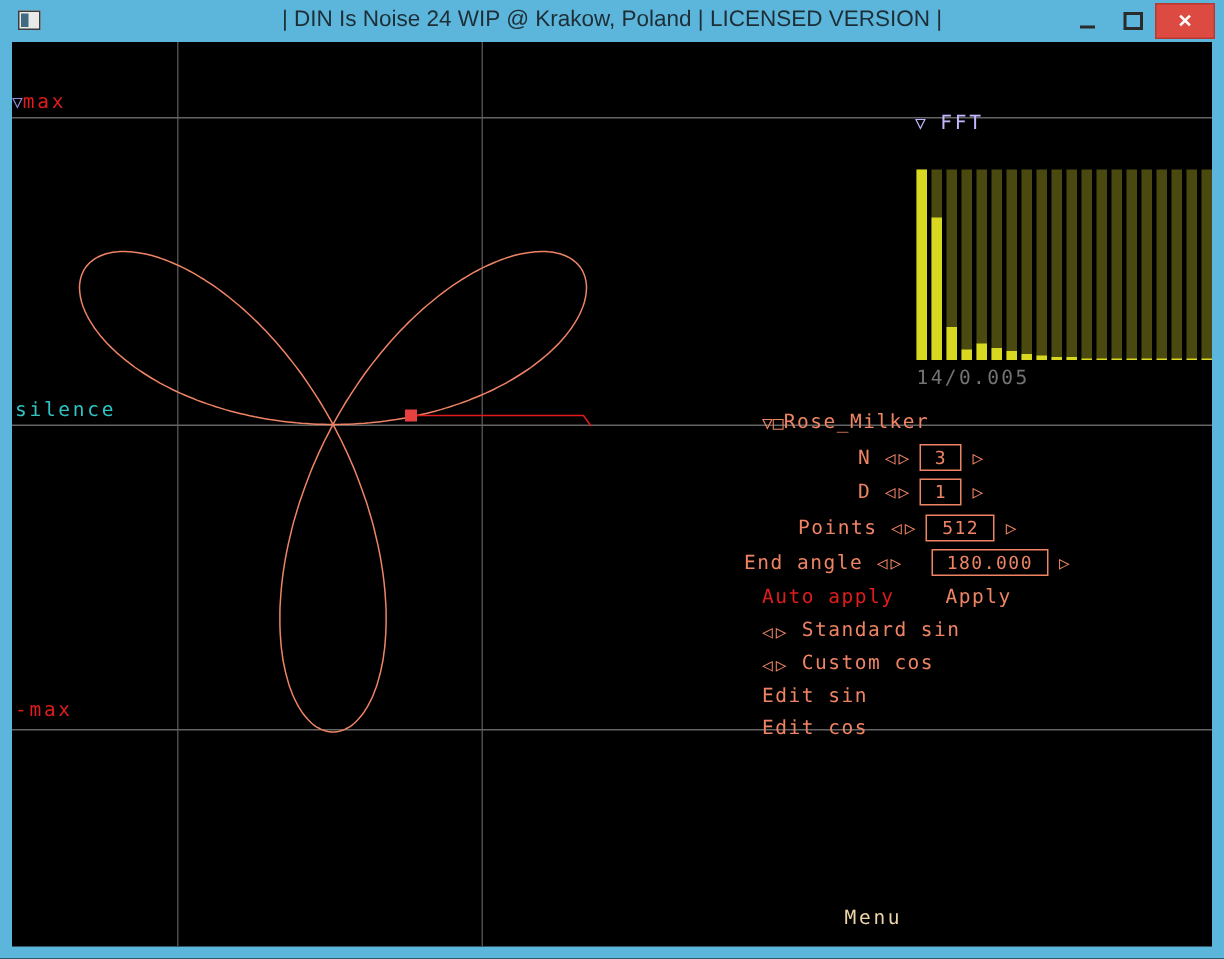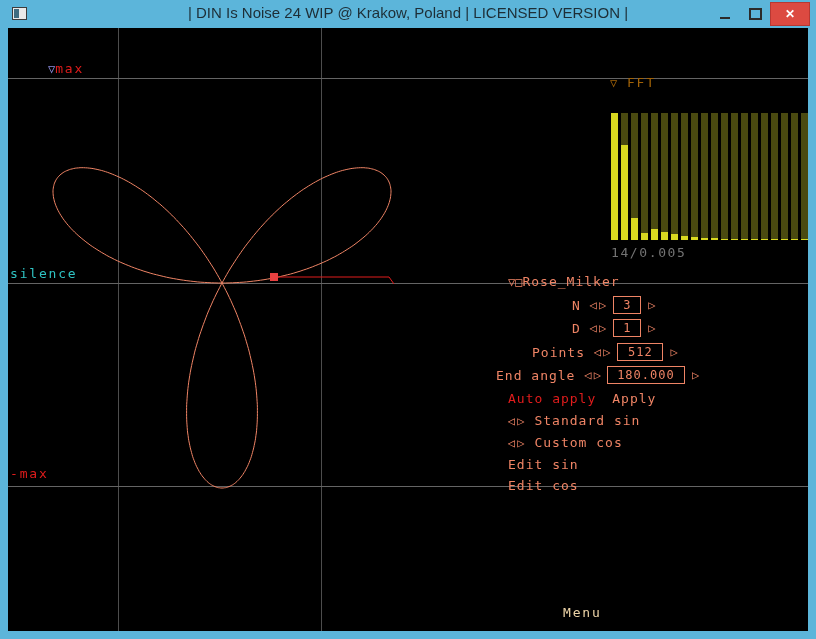--- a/index.html
+++ b/index.html
@@ -49,21 +49,21 @@
   .gridline.v{top:0;height:603px;width:1px;background:#4d4d4d;}
   #rose-svg{position:absolute;left:0;top:0;pointer-events:none;}
   .lbl{position:absolute;white-space:pre;font-size:13px;letter-spacing:1.8px;}
   .yellow{color:#e9e72e;}
   .red{color:#e01c1c;}
   .cyan{color:#2fc3c3;}
   .wheat{color:#eed5a8;}
   .tri{color:#8d8de0;font-size:12px;letter-spacing:0;}
   .tri-s{font-size:12px;letter-spacing:0;}
   
-  .fft-toggle{position:absolute;left:602px;top:47px;font-size:13px;letter-spacing:1.8px;color:#a16207;}
+  .fft-toggle{position:absolute;left:602px;top:47px;font-size:13px;letter-spacing:1.8px;color:#c4b5fd;}
   #fft-bars{
     position:absolute;left:603px;top:85px;width:197px;height:127px;
     display:flex;justify-content:space-between;align-items:flex-end;
   }
   .fft-col{position:relative;width:7px;height:127px;background:#4a4a10;}
   .fft-fg{position:absolute;left:0;right:0;bottom:0;background:#d8d820;}
   .fft-readout{position:absolute;left:603px;top:217px;font-size:13px;letter-spacing:1.6px;color:#737373;}
   
   .row{position:absolute;display:flex;align-items:center;font-size:13px;letter-spacing:1px;color:#ef8465;}
   .valbox{
@@ -101,21 +101,21 @@
   <div class="gridline h" style="top:255px;"></div>
   <div class="gridline h" style="top:458px;"></div>
 
   <svg id="rose-svg" width="800" height="603" viewBox="0 0 800 603">
     <polyline id="rose-path" fill="none" stroke="#ef8465" stroke-width="1" points="214.0,255.0 217.5,255.0 221.1,254.9 224.6,254.8 228.1,254.6 231.6,254.4 235.1,254.2 238.6,253.9 242.1,253.5 245.6,253.1 249.1,252.7 252.5,252.2 256.0,251.7 259.4,251.1 262.8,250.5 266.1,249.9 269.5,249.2 272.8,248.4 276.1,247.6 279.3,246.8 282.6,246.0 285.8,245.1 289.0,244.1 292.1,243.2 295.2,242.1 298.3,241.1 301.3,240.0 304.3,238.9 307.2,237.7 310.2,236.5 313.0,235.3 315.8,234.1 318.6,232.8 321.4,231.5 324.0,230.1 326.7,228.8 329.3,227.4 331.8,225.9 334.3,224.5 336.7,223.0 339.1,221.5 341.4,220.0 343.7,218.5 345.9,217.0 348.0,215.4 350.1,213.8 352.1,212.2 354.1,210.6 356.0,209.0 357.9,207.4 359.7,205.7 361.4,204.1 363.1,202.4 364.7,200.8 366.2,199.1 367.7,197.4 369.1,195.8 370.4,194.1 371.7,192.4 372.9,190.8 374.0,189.1 375.1,187.4 376.1,185.8 377.0,184.2 377.9,182.5 378.7,180.9 379.4,179.3 380.1,177.7 380.7,176.1 381.2,174.6 381.7,173.0 382.0,171.5 382.4,170.0 382.6,168.5 382.8,167.0 382.9,165.6 383.0,164.2 383.0,162.8 382.9,161.4 382.7,160.1 382.5,158.8 382.2,157.6 381.9,156.3 381.5,155.1 381.0,154.0 380.5,152.9 379.9,151.8 379.2,150.7 378.5,149.7 377.7,148.8 376.9,147.9 376.0,147.0 375.0,146.2 374.0,145.4 372.9,144.6 371.8,143.9 370.6,143.3 369.3,142.7 368.0,142.2 366.7,141.7 365.3,141.2 363.8,140.9 362.3,140.5 360.8,140.2 359.2,140.0 357.6,139.9 355.9,139.7 354.1,139.7 352.4,139.7 350.6,139.8 348.7,139.9 346.8,140.1 344.9,140.3 342.9,140.6 340.9,141.0 338.9,141.4 336.8,141.9 334.7,142.4 332.6,143.0 330.4,143.7 328.3,144.4 326.1,145.2 323.8,146.1 321.6,147.0 319.3,148.0 317.0,149.0 314.7,150.1 312.3,151.3 310.0,152.5 307.6,153.8 305.3,155.1 302.9,156.6 300.5,158.0 298.1,159.6 295.7,161.1 293.2,162.8 290.8,164.5 288.4,166.3 286.0,168.1 283.5,170.0 281.1,172.0 278.7,174.0 276.2,176.0 273.8,178.1 271.4,180.3 269.0,182.5 266.6,184.8 264.2,187.1 261.9,189.5 259.5,191.9 257.2,194.4 254.8,197.0 252.5,199.5 250.2,202.2 248.0,204.8 245.7,207.5 243.5,210.3 241.3,213.1 239.1,215.9 236.9,218.8 234.8,221.7 232.7,224.7 230.6,227.7 228.6,230.7 226.6,233.8 224.6,236.9 222.6,240.0 220.7,243.2 218.8,246.4 217.0,249.6 215.2,252.8 213.4,256.1 211.7,259.4 210.0,262.7 208.3,266.0 206.7,269.4 205.1,272.7 203.6,276.1 202.1,279.5 200.6,282.9 199.2,286.3 197.9,289.7 196.6,293.2 195.3,296.6 194.1,300.0 192.9,303.5 191.7,306.9 190.6,310.4 189.6,313.8 188.6,317.2 187.6,320.6 186.7,324.1 185.9,327.5 185.1,330.9 184.3,334.3 183.6,337.6 182.9,341.0 182.3,344.3 181.7,347.7 181.2,351.0 180.7,354.2 180.3,357.5 179.9,360.7 179.6,363.9 179.3,367.1 179.1,370.2 178.9,373.3 178.7,376.4 178.6,379.5 178.6,382.5 178.6,385.4 178.6,388.3 178.7,391.2 178.8,394.1 179.0,396.9 179.2,399.6 179.4,402.3 179.7,405.0 180.1,407.6 180.4,410.2 180.8,412.7 181.3,415.1 181.8,417.5 182.3,419.9 182.9,422.2 183.5,424.4 184.1,426.6 184.7,428.7 185.4,430.7 186.2,432.7 186.9,434.7 187.7,436.5 188.5,438.3 189.4,440.0 190.3,441.7 191.1,443.3 192.1,444.8 193.0,446.3 194.0,447.7 195.0,449.0 196.0,450.2 197.0,451.4 198.1,452.5 199.1,453.5 200.2,454.5 201.3,455.4 202.4,456.2 203.5,456.9 204.7,457.5 205.8,458.1 207.0,458.6 208.1,459.0 209.3,459.4 210.5,459.7 211.6,459.8 212.8,460.0 214.0,460.0 215.2,460.0 216.4,459.8 217.5,459.7 218.7,459.4 219.9,459.0 221.0,458.6 222.2,458.1 223.3,457.5 224.5,456.9 225.6,456.2 226.7,455.4 227.8,454.5 228.9,453.5 229.9,452.5 231.0,451.4 232.0,450.2 233.0,449.0 234.0,447.7 235.0,446.3 235.9,444.8 236.9,443.3 237.7,441.7 238.6,440.0 239.5,438.3 240.3,436.5 241.1,434.7 241.8,432.7 242.6,430.7 243.3,428.7 243.9,426.6 244.5,424.4 245.1,422.2 245.7,419.9 246.2,417.5 246.7,415.1 247.2,412.7 247.6,410.2 247.9,407.6 248.3,405.0 248.6,402.3 248.8,399.6 249.0,396.9 249.2,394.1 249.3,391.2 249.4,388.3 249.4,385.4 249.4,382.5 249.4,379.5 249.3,376.4 249.1,373.3 248.9,370.2 248.7,367.1 248.4,363.9 248.1,360.7 247.7,357.5 247.3,354.2 246.8,351.0 246.3,347.7 245.7,344.3 245.1,341.0 244.4,337.6 243.7,334.3 242.9,330.9 242.1,327.5 241.3,324.1 240.4,320.6 239.4,317.2 238.4,313.8 237.4,310.4 236.3,306.9 235.1,303.5 233.9,300.0 232.7,296.6 231.4,293.2 230.1,289.7 228.8,286.3 227.4,282.9 225.9,279.5 224.4,276.1 222.9,272.7 221.3,269.4 219.7,266.0 218.0,262.7 216.3,259.4 214.6,256.1 212.8,252.8 211.0,249.6 209.2,246.4 207.3,243.2 205.4,240.0 203.4,236.9 201.4,233.8 199.4,230.7 197.4,227.7 195.3,224.7 193.2,221.7 191.1,218.8 188.9,215.9 186.7,213.1 184.5,210.3 182.3,207.5 180.0,204.8 177.8,202.2 175.5,199.5 173.2,197.0 170.8,194.4 168.5,191.9 166.1,189.5 163.8,187.1 161.4,184.8 159.0,182.5 156.6,180.3 154.2,178.1 151.8,176.0 149.3,174.0 146.9,172.0 144.5,170.0 142.0,168.1 139.6,166.3 137.2,164.5 134.8,162.8 132.3,161.1 129.9,159.6 127.5,158.0 125.1,156.6 122.7,155.1 120.4,153.8 118.0,152.5 115.7,151.3 113.3,150.1 111.0,149.0 108.7,148.0 106.4,147.0 104.2,146.1 101.9,145.2 99.7,144.4 97.6,143.7 95.4,143.0 93.3,142.4 91.2,141.9 89.1,141.4 87.1,141.0 85.1,140.6 83.1,140.3 81.2,140.1 79.3,139.9 77.4,139.8 75.6,139.7 73.9,139.7 72.1,139.7 70.4,139.9 68.8,140.0 67.2,140.2 65.7,140.5 64.2,140.9 62.7,141.2 61.3,141.7 60.0,142.2 58.7,142.7 57.4,143.3 56.2,143.9 55.1,144.6 54.0,145.4 53.0,146.2 52.0,147.0 51.1,147.9 50.3,148.8 49.5,149.7 48.8,150.7 48.1,151.8 47.5,152.9 47.0,154.0 46.5,155.1 46.1,156.3 45.8,157.6 45.5,158.8 45.3,160.1 45.1,161.4 45.0,162.8 45.0,164.2 45.1,165.6 45.2,167.0 45.4,168.5 45.6,170.0 46.0,171.5 46.3,173.0 46.8,174.6 47.3,176.1 47.9,177.7 48.6,179.3 49.3,180.9 50.1,182.5 51.0,184.2 51.9,185.8 52.9,187.4 54.0,189.1 55.1,190.8 56.3,192.4 57.6,194.1 58.9,195.8 60.3,197.4 61.8,199.1 63.3,200.8 64.9,202.4 66.6,204.1 68.3,205.7 70.1,207.4 72.0,209.0 73.9,210.6 75.9,212.2 77.9,213.8 80.0,215.4 82.1,217.0 84.3,218.5 86.6,220.0 88.9,221.5 91.3,223.0 93.7,224.5 96.2,225.9 98.7,227.4 101.3,228.8 104.0,230.1 106.6,231.5 109.4,232.8 112.2,234.1 115.0,235.3 117.8,236.5 120.8,237.7 123.7,238.9 126.7,240.0 129.7,241.1 132.8,242.1 135.9,243.2 139.0,244.1 142.2,245.1 145.4,246.0 148.7,246.8 151.9,247.6 155.2,248.4 158.5,249.2 161.9,249.9 165.2,250.5 168.6,251.1 172.0,251.7 175.5,252.2 178.9,252.7 182.4,253.1 185.9,253.5 189.4,253.9 192.9,254.2 196.4,254.4 199.9,254.6 203.4,254.8 206.9,254.9 210.5,255.0 214.0,255.0"></polyline>
     <polyline id="angle-line" fill="none" stroke="#e01c1c" stroke-width="1" points="266,249 381,249 386,256"></polyline>
   </svg>
   <div class="marker" id="curve-marker" style="left: 262px; top: 245px;"></div>
 
 
-  <div class="lbl" style="left:0px;top:33px;padding-left:40px;"><span class="tri">▽</span><span class="red">max</span></div>
+  <div class="lbl" style="left:0px;top:33px;"><span class="tri">▽</span><span class="red">max</span></div>
 
   <div class="lbl cyan" style="left:2px;top:238px;">silence</div>
 
   <div class="lbl red" style="left:2px;top:438px;">-max</div>
 
   <div class="lbl wheat" style="left:555px;top:577px;">Menu</div>
 
   <div class="fft-toggle"><span class="tri-s">▽</span> <span>FFT</span></div>
   <div id="fft-bars">
       <div class="fft-col">
@@ -208,27 +208,27 @@
     <span class="arrow" style="margin-left:9px;">◁</span>
     <span class="arrow" style="margin-left:2px;">▷</span>
     <span class="valbox" style="margin-left:7px;width:46px;">512</span>
     <span class="arrow" style="margin-left:7px;">▷</span>
   </div>
 
   <div class="row" style="left:488px;top:338px;">
     <span>End angle</span>
     <span class="arrow" style="margin-left:9px;">◁</span>
     <span class="arrow" style="margin-left:2px;">▷</span>
-    <span class="valbox" style="margin-left:6px;width:78px;">180.000</span>
+    <span class="valbox" style="margin-left:20px;width:78px;">180.000</span>
     <span class="arrow" style="margin-left:7px;">▷</span>
   </div>
 
   <div class="row" style="left:500px;top:363px;justify-content:flex-end;">
     <span class="red">Auto apply</span>
-    <span style="margin-left:16px;">Apply</span>
+    <span style="margin-left:34px;">Apply</span>
   </div>
 
   <div class="row" style="left:500px;top:385px;">
     <span class="arrow">◁</span>
     <span class="arrow" style="margin-left:2px;">▷</span>
     <span style="margin-left:10px;">Standard sin</span>
   </div>
 
   <div class="row" style="left:500px;top:407px;">
     <span class="arrow">◁</span>

